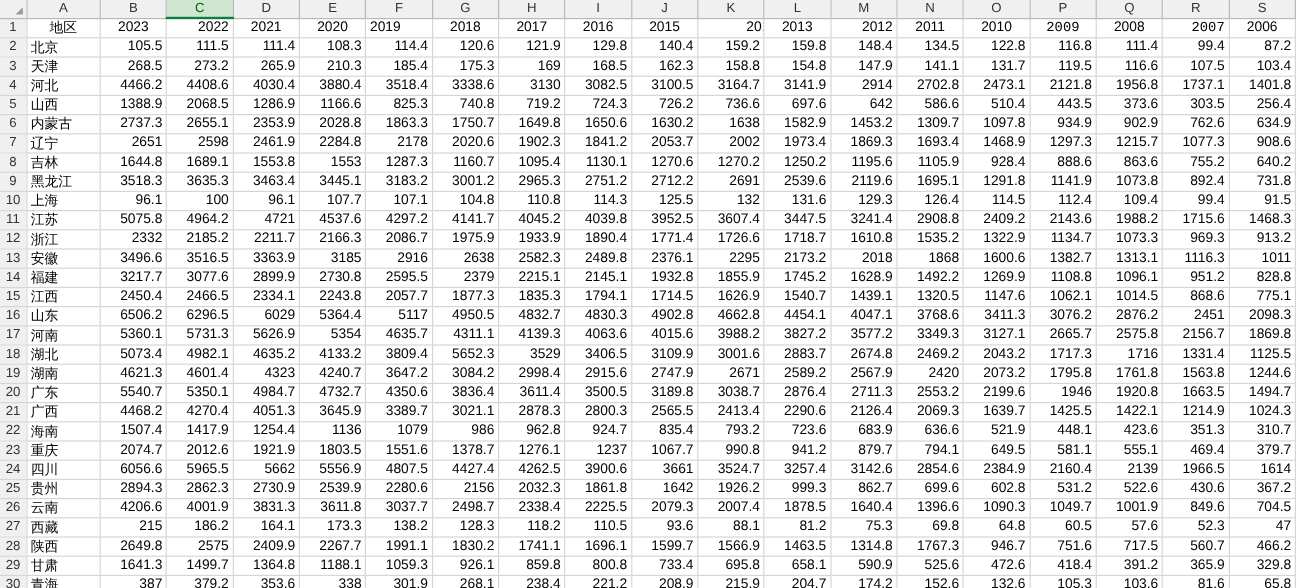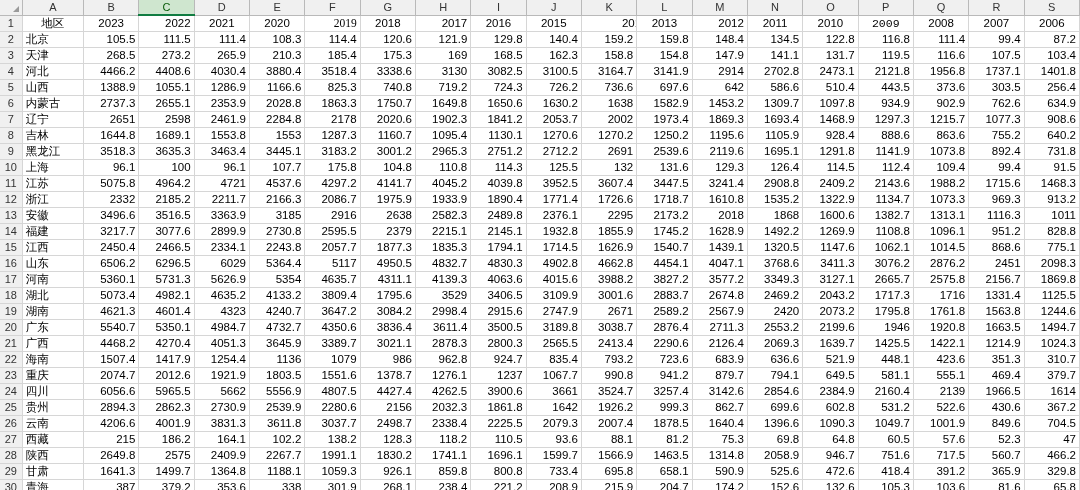--- a/index.html
+++ b/index.html
@@ -133,33 +133,33 @@
           <td>R</td>
           <td>S</td>
         </tr>
         <tr>
           <td class="rowhead">1</td>
           <td class="region" style="text-align: center;">地区</td>
           <td class="num" style="text-align: center;">2023</td>
           <td class="num" style="text-align: right;">2022</td>
           <td class="num" style="text-align: center;">2021</td>
           <td class="num" style="text-align: center; margin-top: 20px;">2020</td>
-          <td class="num" style="text-align: right; font-family: Liberation Serif, serif;">2019</td>
+          <td class="num" style="text-align: left;">2019</td>
           <td class="num" style="text-align: center;">2018</td>
-          <td class="num" style="text-align: right;">2017</td>
+          <td class="num" style="text-align: center;">2017</td>
           <td class="num" style="text-align: center;">2016</td>
           <td class="num" style="text-align: center;">2015</td>
           <td class="num" style="text-align: left; padding-left: 40px;">2014</td>
           <td class="num" style="text-align: center;">2013</td>
           <td class="num" style="text-align: right;">2012</td>
           <td class="num" style="text-align: center;">2011</td>
           <td class="num" style="text-align: center;">2010</td>
           <td class="num" style="text-align: center; font-family: Liberation Mono, monospace;">2009</td>
           <td class="num" style="text-align: center; margin-top: 40px;">2008</td>
-          <td class="num" style="text-align: center;">2007</td>
+          <td class="num" style=" font-family: Liberation Mono, monospace;">2007</td>
           <td class="num" style="text-align: center;">2006</td>
         </tr>
         <tr>
           <td class="rowhead">2</td>
           <td class="region">北京</td>
           <td class="num">105.5</td>
           <td class="num">111.5</td>
           <td class="num">111.4</td>
           <td class="num">108.3</td>
           <td class="num">114.4</td>
@@ -218,21 +218,21 @@
           <td class="num">2473.1</td>
           <td class="num">2121.8</td>
           <td class="num">1956.8</td>
           <td class="num">1737.1</td>
           <td class="num">1401.8</td>
         </tr>
         <tr>
           <td class="rowhead">5</td>
           <td class="region">山西</td>
           <td class="num">1388.9</td>
-          <td class="num">1055.1</td>
+          <td class="num">2068.5</td>
           <td class="num">1286.9</td>
           <td class="num">1166.6</td>
           <td class="num">825.3</td>
           <td class="num">740.8</td>
           <td class="num">719.2</td>
           <td class="num">724.3</td>
           <td class="num">726.2</td>
           <td class="num">736.6</td>
           <td class="num">697.6</td>
           <td class="num">642</td>
@@ -331,21 +331,21 @@
           <td class="num">892.4</td>
           <td class="num">731.8</td>
         </tr>
         <tr>
           <td class="rowhead">10</td>
           <td class="region">上海</td>
           <td class="num">96.1</td>
           <td class="num">100</td>
           <td class="num">96.1</td>
           <td class="num">107.7</td>
-          <td class="num">175.8</td>
+          <td class="num">107.1</td>
           <td class="num">104.8</td>
           <td class="num">110.8</td>
           <td class="num">114.3</td>
           <td class="num">125.5</td>
           <td class="num">132</td>
           <td class="num">131.6</td>
           <td class="num">129.3</td>
           <td class="num">126.4</td>
           <td class="num">114.5</td>
           <td class="num">112.4</td>
@@ -508,21 +508,21 @@
           <td class="num">1869.8</td>
         </tr>
         <tr>
           <td class="rowhead">18</td>
           <td class="region">湖北</td>
           <td class="num">5073.4</td>
           <td class="num">4982.1</td>
           <td class="num">4635.2</td>
           <td class="num">4133.2</td>
           <td class="num">3809.4</td>
-          <td class="num">1795.6</td>
+          <td class="num">5652.3</td>
           <td class="num">3529</td>
           <td class="num">3406.5</td>
           <td class="num">3109.9</td>
           <td class="num">3001.6</td>
           <td class="num">2883.7</td>
           <td class="num">2674.8</td>
           <td class="num">2469.2</td>
           <td class="num">2043.2</td>
           <td class="num">1717.3</td>
           <td class="num">1716</td>
@@ -704,21 +704,21 @@
           <td class="num">1001.9</td>
           <td class="num">849.6</td>
           <td class="num">704.5</td>
         </tr>
         <tr>
           <td class="rowhead">27</td>
           <td class="region">西藏</td>
           <td class="num">215</td>
           <td class="num">186.2</td>
           <td class="num">164.1</td>
-          <td class="num">102.2</td>
+          <td class="num">173.3</td>
           <td class="num">138.2</td>
           <td class="num">128.3</td>
           <td class="num">118.2</td>
           <td class="num">110.5</td>
           <td class="num">93.6</td>
           <td class="num">88.1</td>
           <td class="num">81.2</td>
           <td class="num">75.3</td>
           <td class="num">69.8</td>
           <td class="num">64.8</td>
@@ -735,21 +735,21 @@
           <td class="num">2409.9</td>
           <td class="num">2267.7</td>
           <td class="num">1991.1</td>
           <td class="num">1830.2</td>
           <td class="num">1741.1</td>
           <td class="num">1696.1</td>
           <td class="num">1599.7</td>
           <td class="num">1566.9</td>
           <td class="num">1463.5</td>
           <td class="num">1314.8</td>
-          <td class="num">2058.9</td>
+          <td class="num">1767.3</td>
           <td class="num">946.7</td>
           <td class="num">751.6</td>
           <td class="num">717.5</td>
           <td class="num">560.7</td>
           <td class="num">466.2</td>
         </tr>
         <tr>
           <td class="rowhead">29</td>
           <td class="region">甘肃</td>
           <td class="num">1641.3</td>

